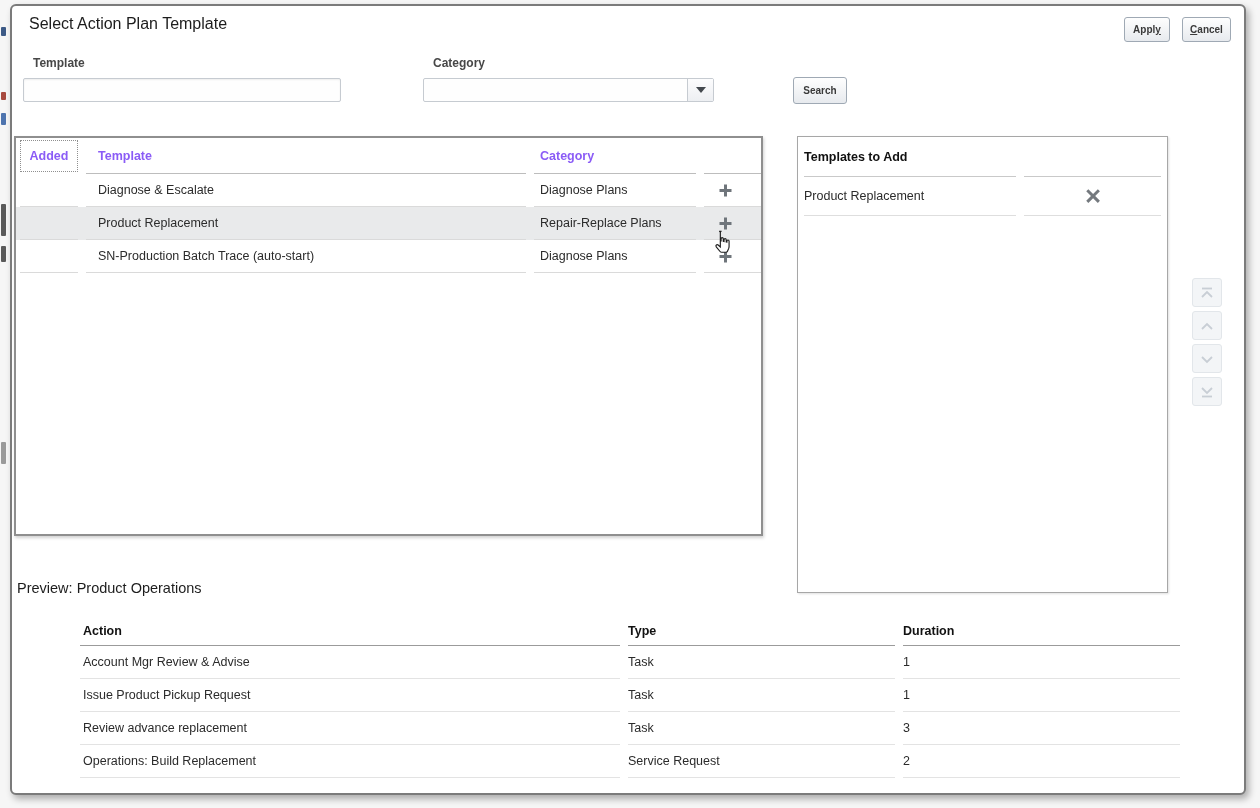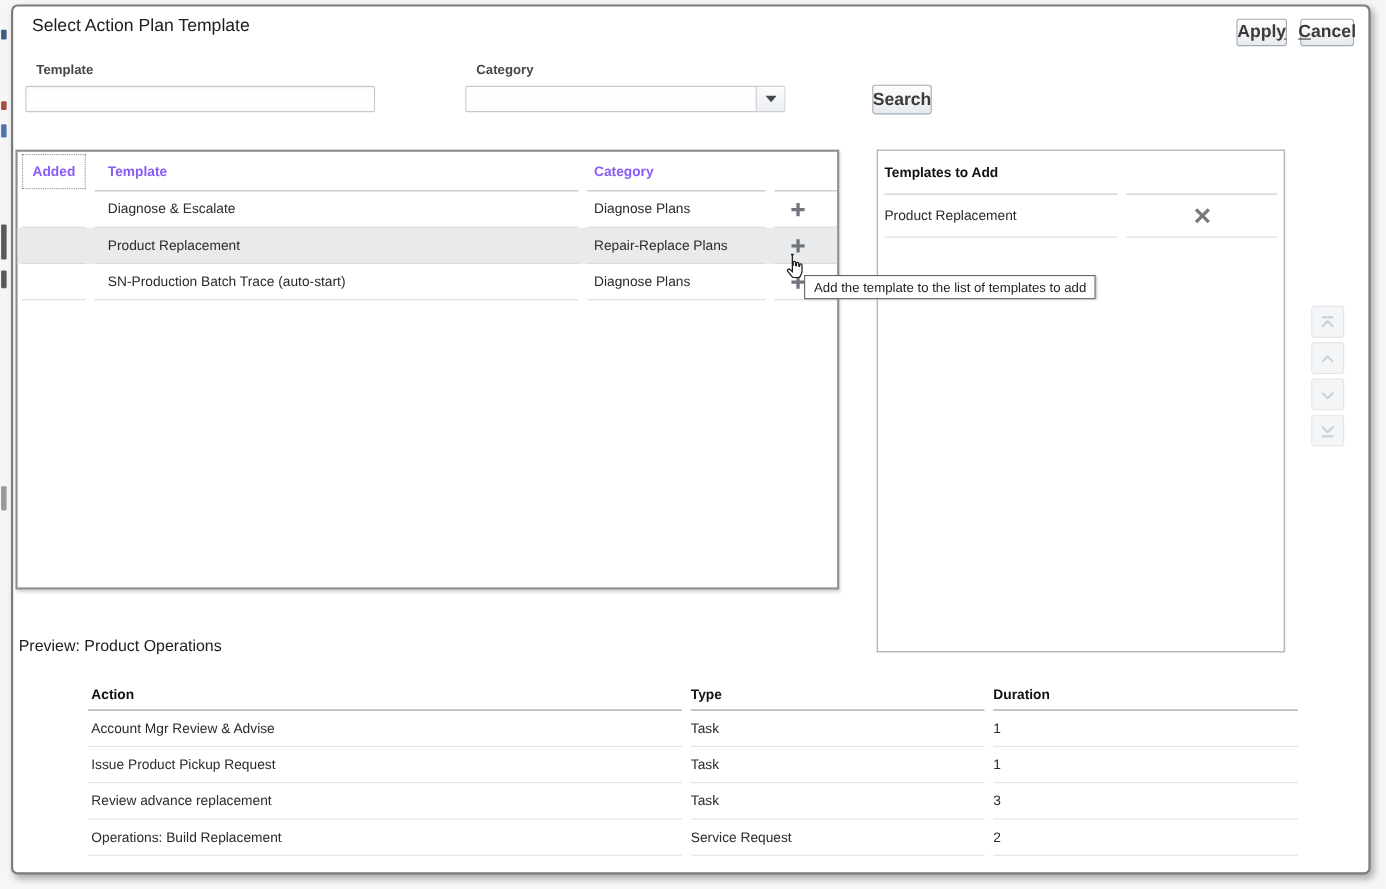--- a/index.html
+++ b/index.html
@@ -21,21 +21,21 @@
     border: 2px solid #7b7b7b;
     border-radius: 6px;
     box-shadow: 3px 4px 7px rgba(0,0,0,.30);
   }
 
   .dlg-title { position:absolute; left:17px; top:9px; font-size:16px; color:#1c1c1c; }
 
   .btn {
     position:absolute; height:25px; padding:0 10px;
     font-family:"Liberation Sans",sans-serif;
-    font-size:16px; font-weight:bold; color:#3a3a3a;
+    font-size:10px; font-weight:bold; color:#3a3a3a;
     background:linear-gradient(#fefefe,#e7eaee);
     border:1px solid #9fa9b4; border-radius:3px;
     display:flex; align-items:center; justify-content:center;
     cursor:pointer; white-space:nowrap;
   }
   .btn u { text-decoration:underline; }
 
   .fld-label { position:absolute; font-size:12px; font-weight:bold; color:#474747; }
 
   .text-input {
@@ -203,21 +203,20 @@
             </svg>
         </button>
       </div>
     </div>
   </div>
 
   <svg class="cursor" width="19" height="23" viewBox="0 0 14 18">
     <path d="M4.3 1c.6 0 1 .45 1 1v6.4l.6.12V6.9c0-.5.4-.9.85-.9.5 0 .85.4.85.9v1.95l.6.12V7.6c0-.5.4-.9.85-.9.5 0 .85.4.85.9v1.75l.55.12V8.7c0-.5.4-.9.85-.9.5 0 .85.4.85.9v4.1c0 .55-.1 1.1-.3 1.6l-.95 2.2c-.2.5-.7.85-1.25.85H6.4c-.5 0-1-.23-1.3-.62l-3-3.7c-.35-.43-.3-1.05.1-1.42.4-.36 1-.36 1.4 0l1.7 1.5V2c0-.55.45-1 1-1z" fill="#ffffff" stroke="#1e1e1e" stroke-width="0.9"></path>
   </svg>
 
-  <div class="tooltip">Add the template to the list of templates to add</div>
 
   <div class="panel">
     <div class="p-row p-head">
       <div class="p-name">Templates to Add</div>
       <div class="p-act"></div>
     </div>
     <div class="p-row p-item">
       <div class="p-name">Product Replacement</div>
       <div class="p-act">
         <button class="icon-btn">

